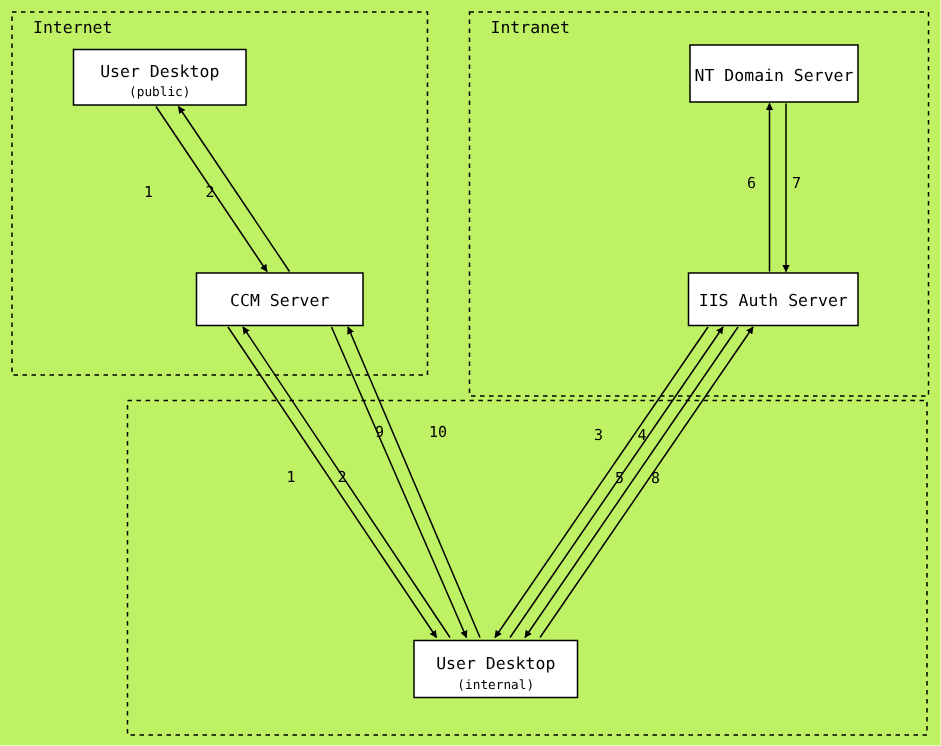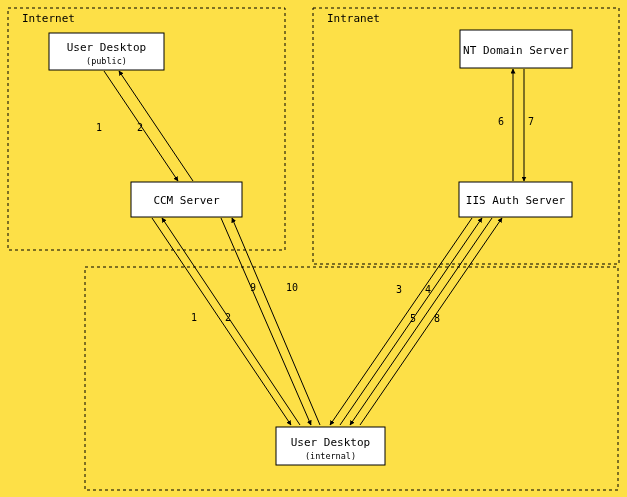--- a/index.html
+++ b/index.html
@@ -1,16 +1,16 @@
 <!DOCTYPE html>
 <html><head>
 <meta charset="utf-8">
 <style>
   html,body{margin:0;padding:0;background:#ffffff;}
-  #page{position:relative;width:627px;height:497px;background:#fde047;overflow:hidden;
+  #page{position:relative;width:627px;height:497px;background:#bef264;overflow:hidden;
         font-family:"DejaVu Sans Mono","Liberation Mono",monospace;}
   svg{position:absolute;left:0;top:0;}
   text{fill:#000000;font-family:"DejaVu Sans Mono","Liberation Mono",monospace;}
   .zone-label{font-size:11px;}
   .node-label{font-size:11px;}
   .node-sub{font-size:8.5px;}
   .flow-num{font-size:10px;}
 </style>
 </head>
 <body>

